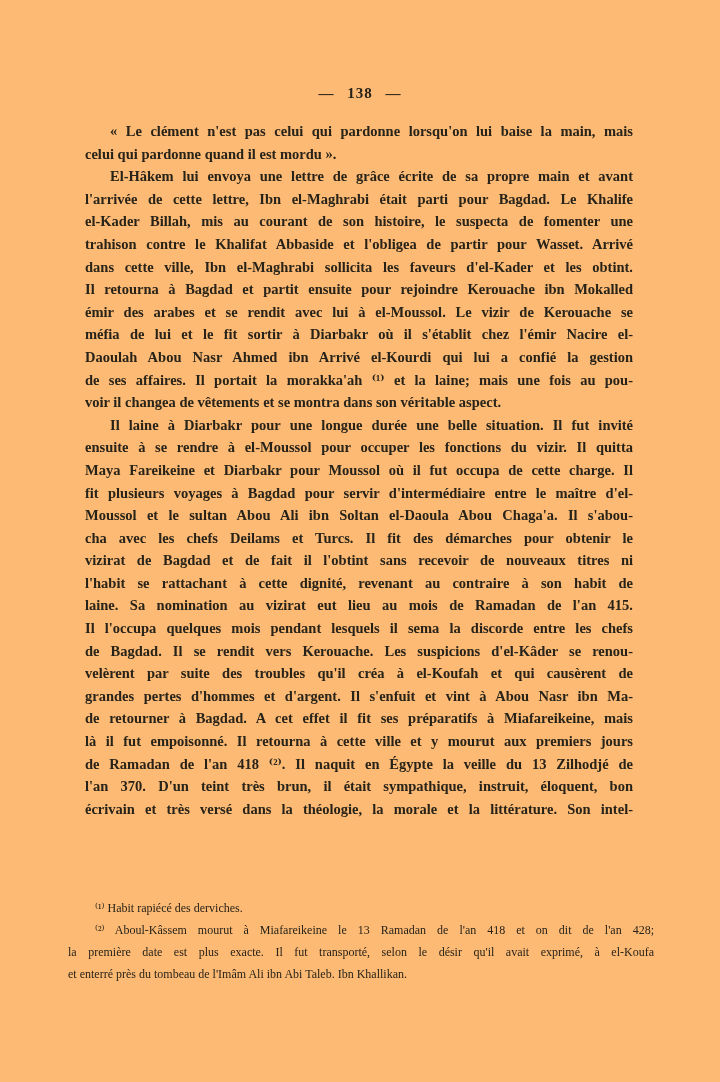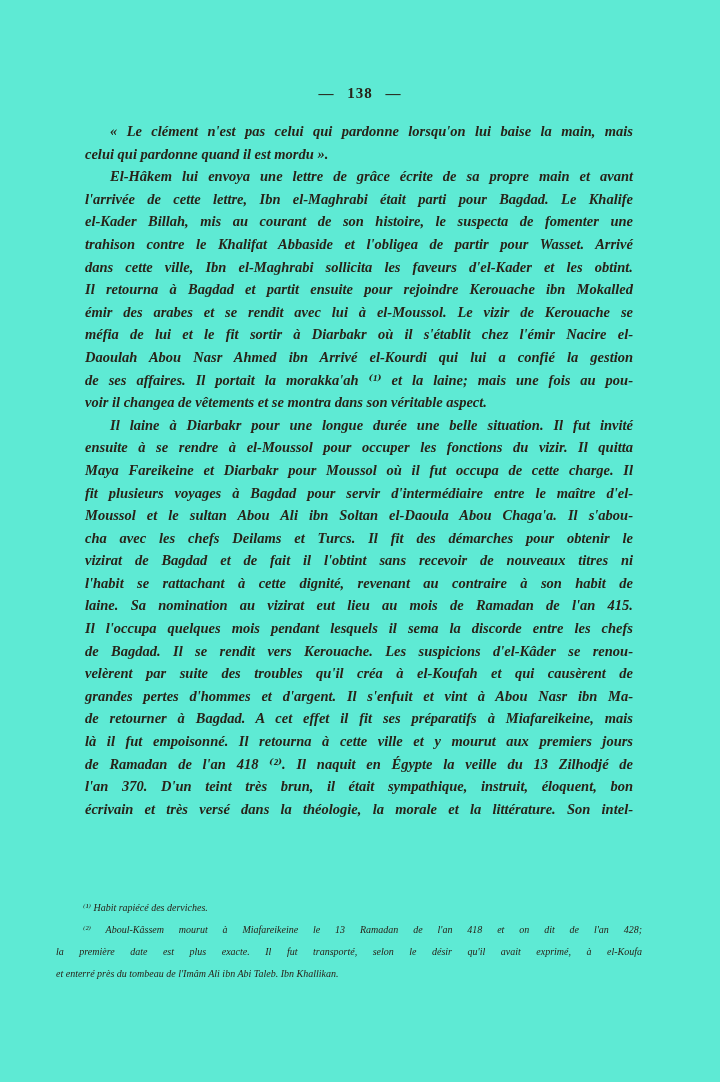--- a/index.html
+++ b/index.html
@@ -4,21 +4,21 @@
 <style>
   html, body { margin: 0; padding: 0; }
   body {
     background: #ffffff;
     font-family: "Liberation Serif", "DejaVu Serif", serif;
   }
   .page {
     position: relative;
     width: 720px;
     height: 1082px;
-    background: #5eead4;
+    background: #fdba74;
     color: #282319;
     overflow: hidden;
   }
   .page-header {
     position: absolute;
     top: 85px;
     left: 0;
     width: 720px;
     text-align: center;
     font-size: 15px;
@@ -31,31 +31,30 @@
     top: 120px;
     left: 85px;
     width: 548px;
     font-size: 14.5px;
     line-height: 22.6px;
     font-weight: bold;
   }
   .footnotes {
     position: absolute;
     top: 897px;
-    left: 56px;
+    left: 68px;
     width: 586px;
-    font-size: 10px;
+    font-size: 12px;
     line-height: 22px;
     font-weight: normal;
   }
   .para { margin: 0; }
   .line {
     text-align: justify;
     text-align-last: justify;
-    font-style: italic;
   }
   .line.flush-left { text-align-last: left; }
   .line.indent { text-indent: 25px; }
   .footnotes .line.indent { text-indent: 27px; }
 </style>
 </head>
 <body>
 
 <div class="page">
   <div class="page-header">— 138 —</div>

